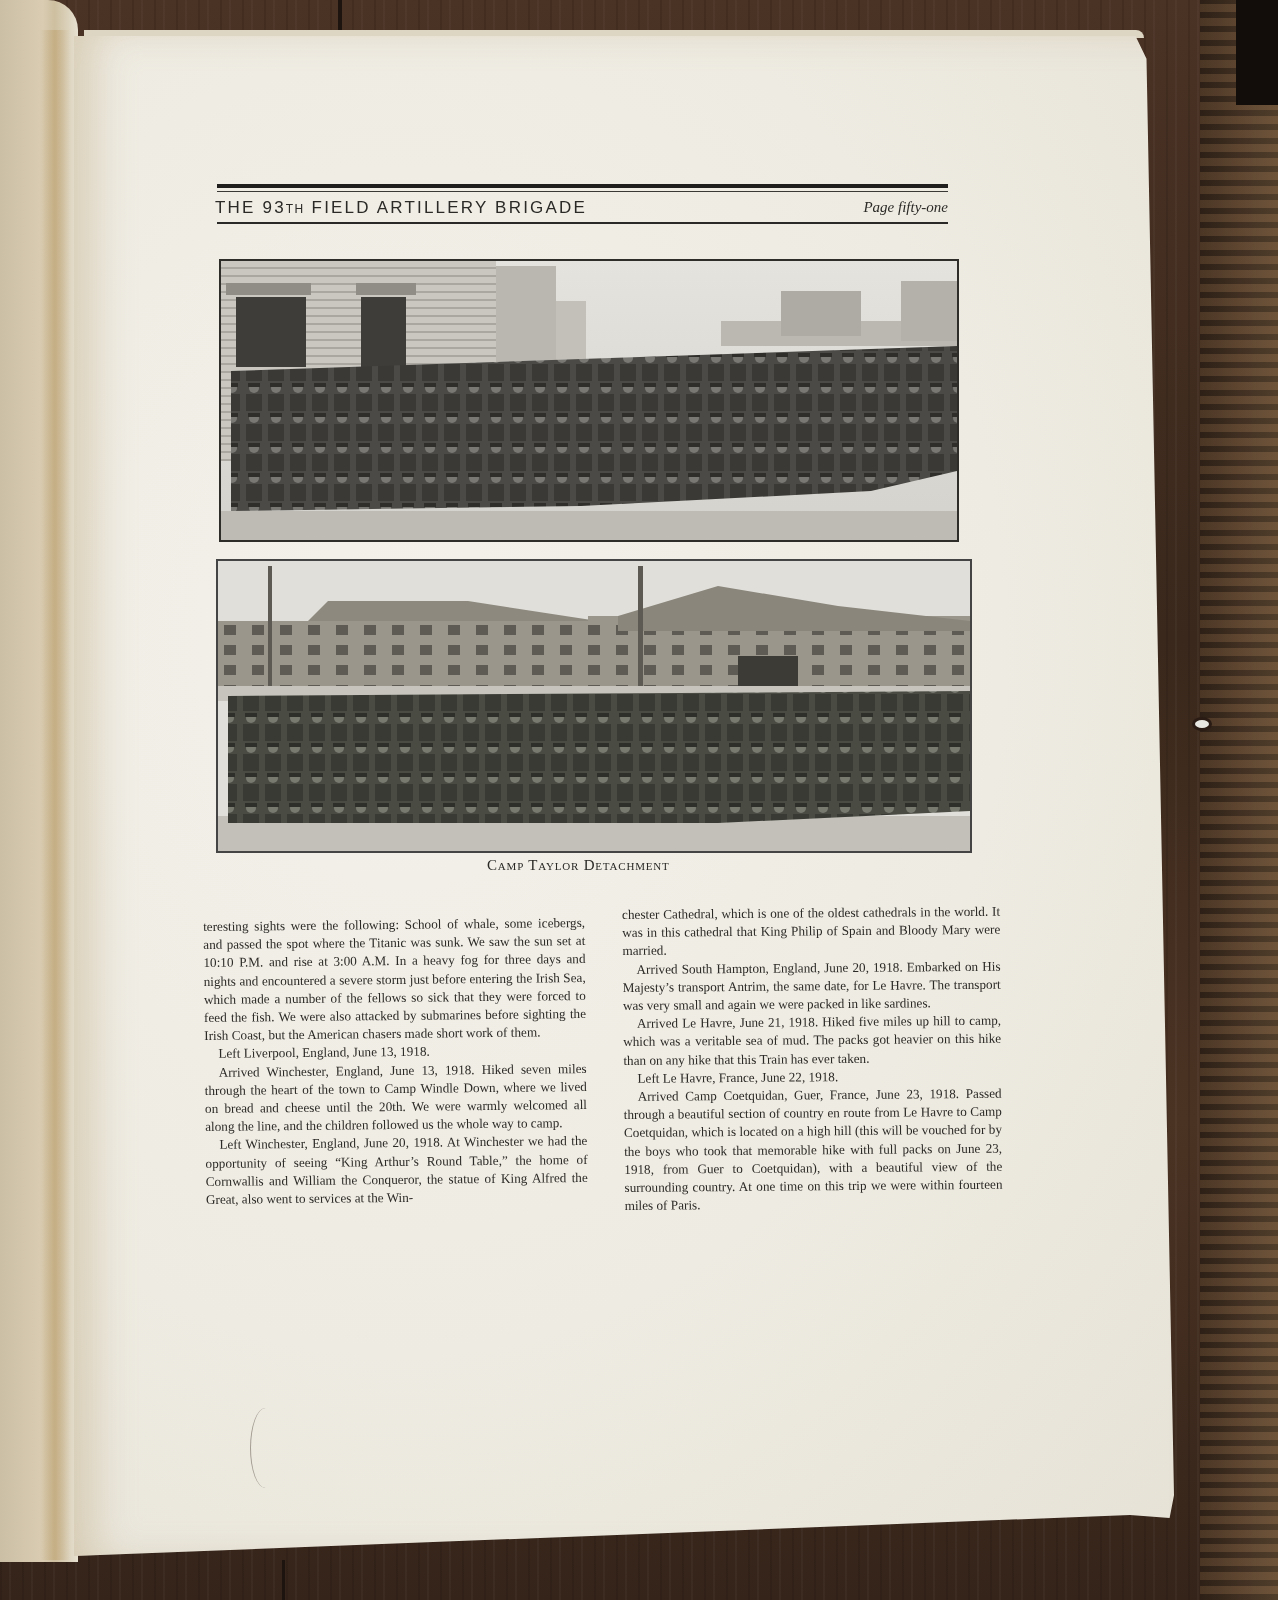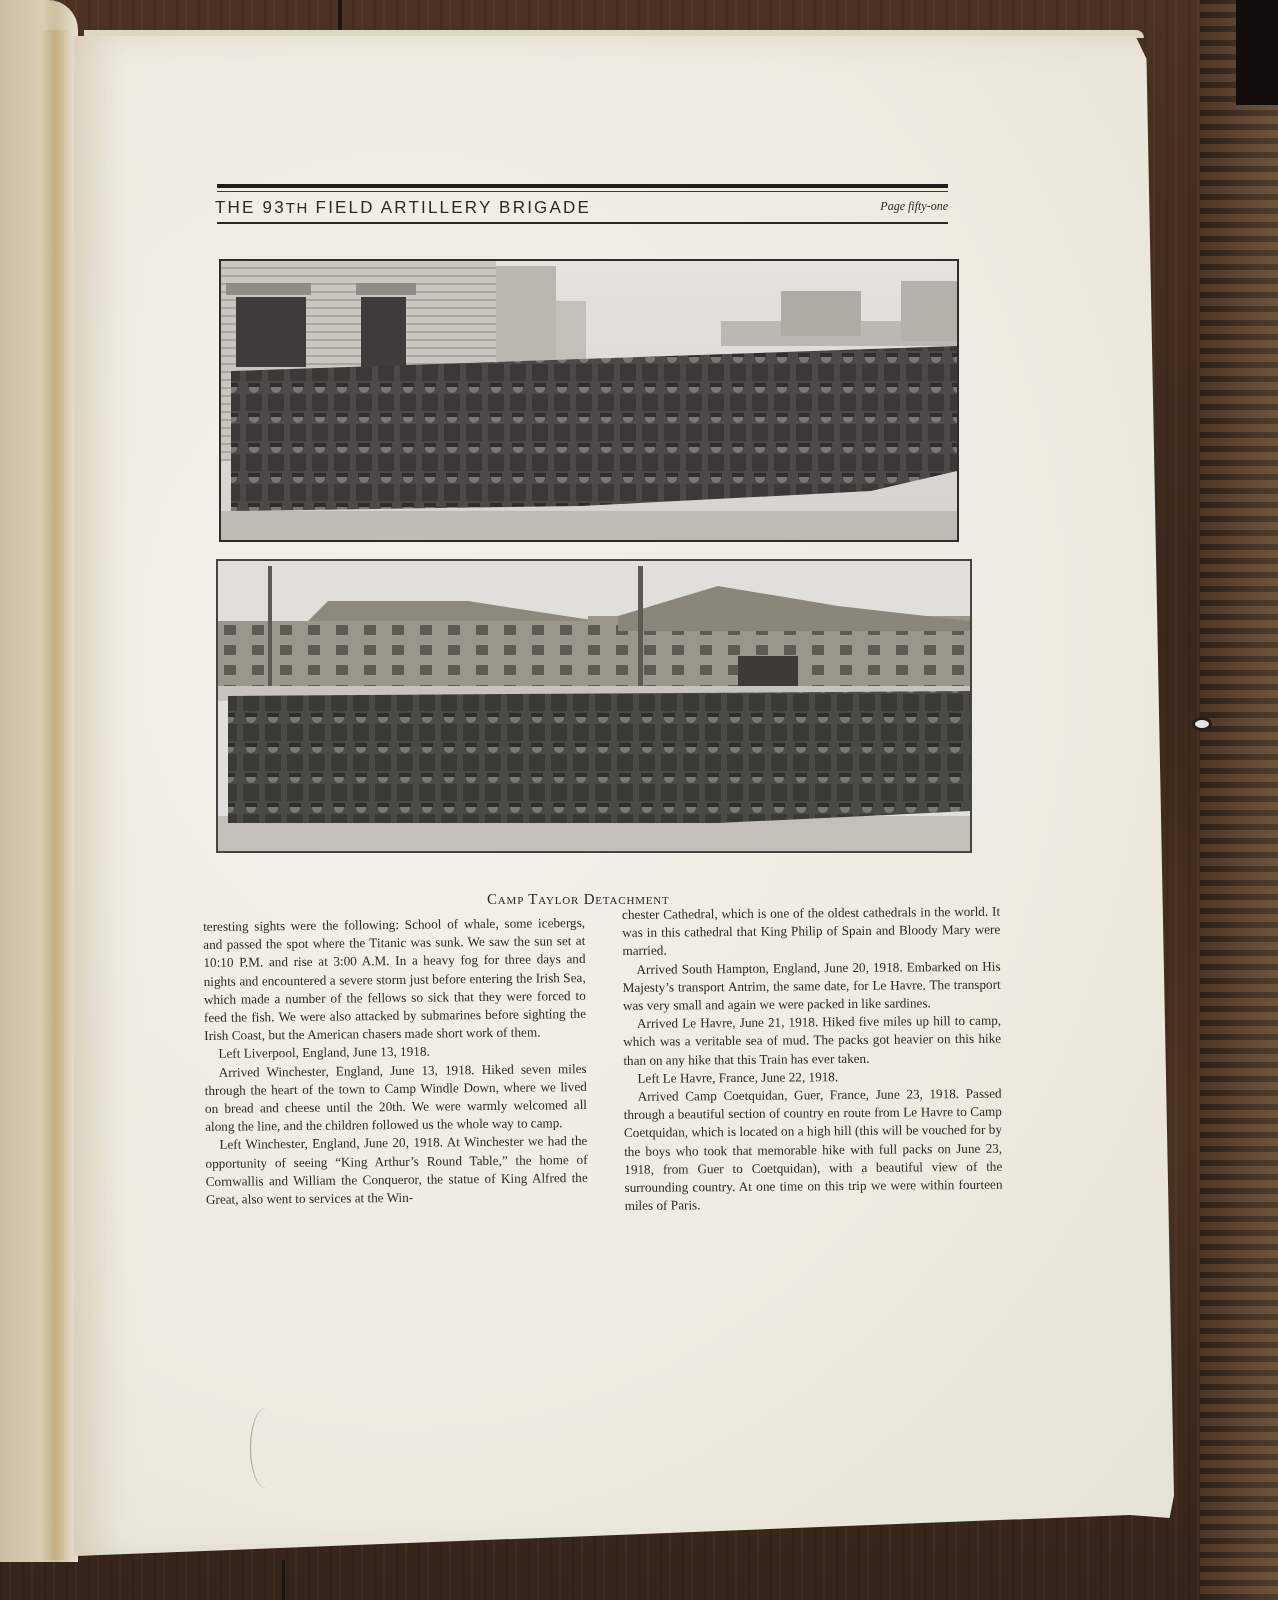--- a/index.html
+++ b/index.html
@@ -52,35 +52,35 @@
 
   .rule-thick { position: absolute; left: 217px; top: 184px; width: 731px; height: 4px; background: #1f1e1c; }
   .rule-thin-top { position: absolute; left: 217px; top: 191px; width: 731px; height: 1px; background: #3a3936; }
   .rule-bottom { position: absolute; left: 217px; top: 222px; width: 731px; height: 2px; background: #2a2927; }
 
   .running-head {
     position: absolute; left: 215px; top: 198px;
     font-family: "Liberation Sans", sans-serif; font-size: 17px; letter-spacing: 2.2px;
     color: #2b2a27; white-space: nowrap;
   }
-  .running-head .sc { font-size: 15px; letter-spacing: 1.4px; }
+  .running-head .sc { font-size: 12px; letter-spacing: 1.4px; }
   .folio {
     position: absolute; right: 330px; top: 199px;
-    font-style: italic; font-size: 12px; color: #2b2a27; white-space: nowrap;
+    font-style: italic; font-size: 15px; color: #2b2a27; white-space: nowrap;
   }
 
   .photo {
     position: absolute; border: 2px solid #2e2d2a; background: #e9e8e3; overflow: hidden;
   }
   .photo-1 { left: 219px; top: 259px; width: 736px; height: 279px; }
   .photo-2 { left: 216px; top: 559px; width: 752px; height: 290px; border-color: #444; }
   .photo svg { display: block; width: 100%; height: 100%; }
 
   .caption {
-    position: absolute; left: 487px; top: 891px;
+    position: absolute; left: 487px; top: 857px;
     font-size: 15px; letter-spacing: 0.8px; color: #2a2926; white-space: nowrap;
     font-variant: small-caps;
   }
 
   .col {
     position: absolute; font-size: 13.2px; line-height: 18.2px; color: #2c2a26;
     text-align: justify;
   }
   .col-left { left: 203px; top: 918px; width: 382px; transform: rotate(-0.6deg); transform-origin: top left; }
   .col-right { left: 622px; top: 906px; width: 378px; transform: rotate(-0.5deg); transform-origin: top left; }

